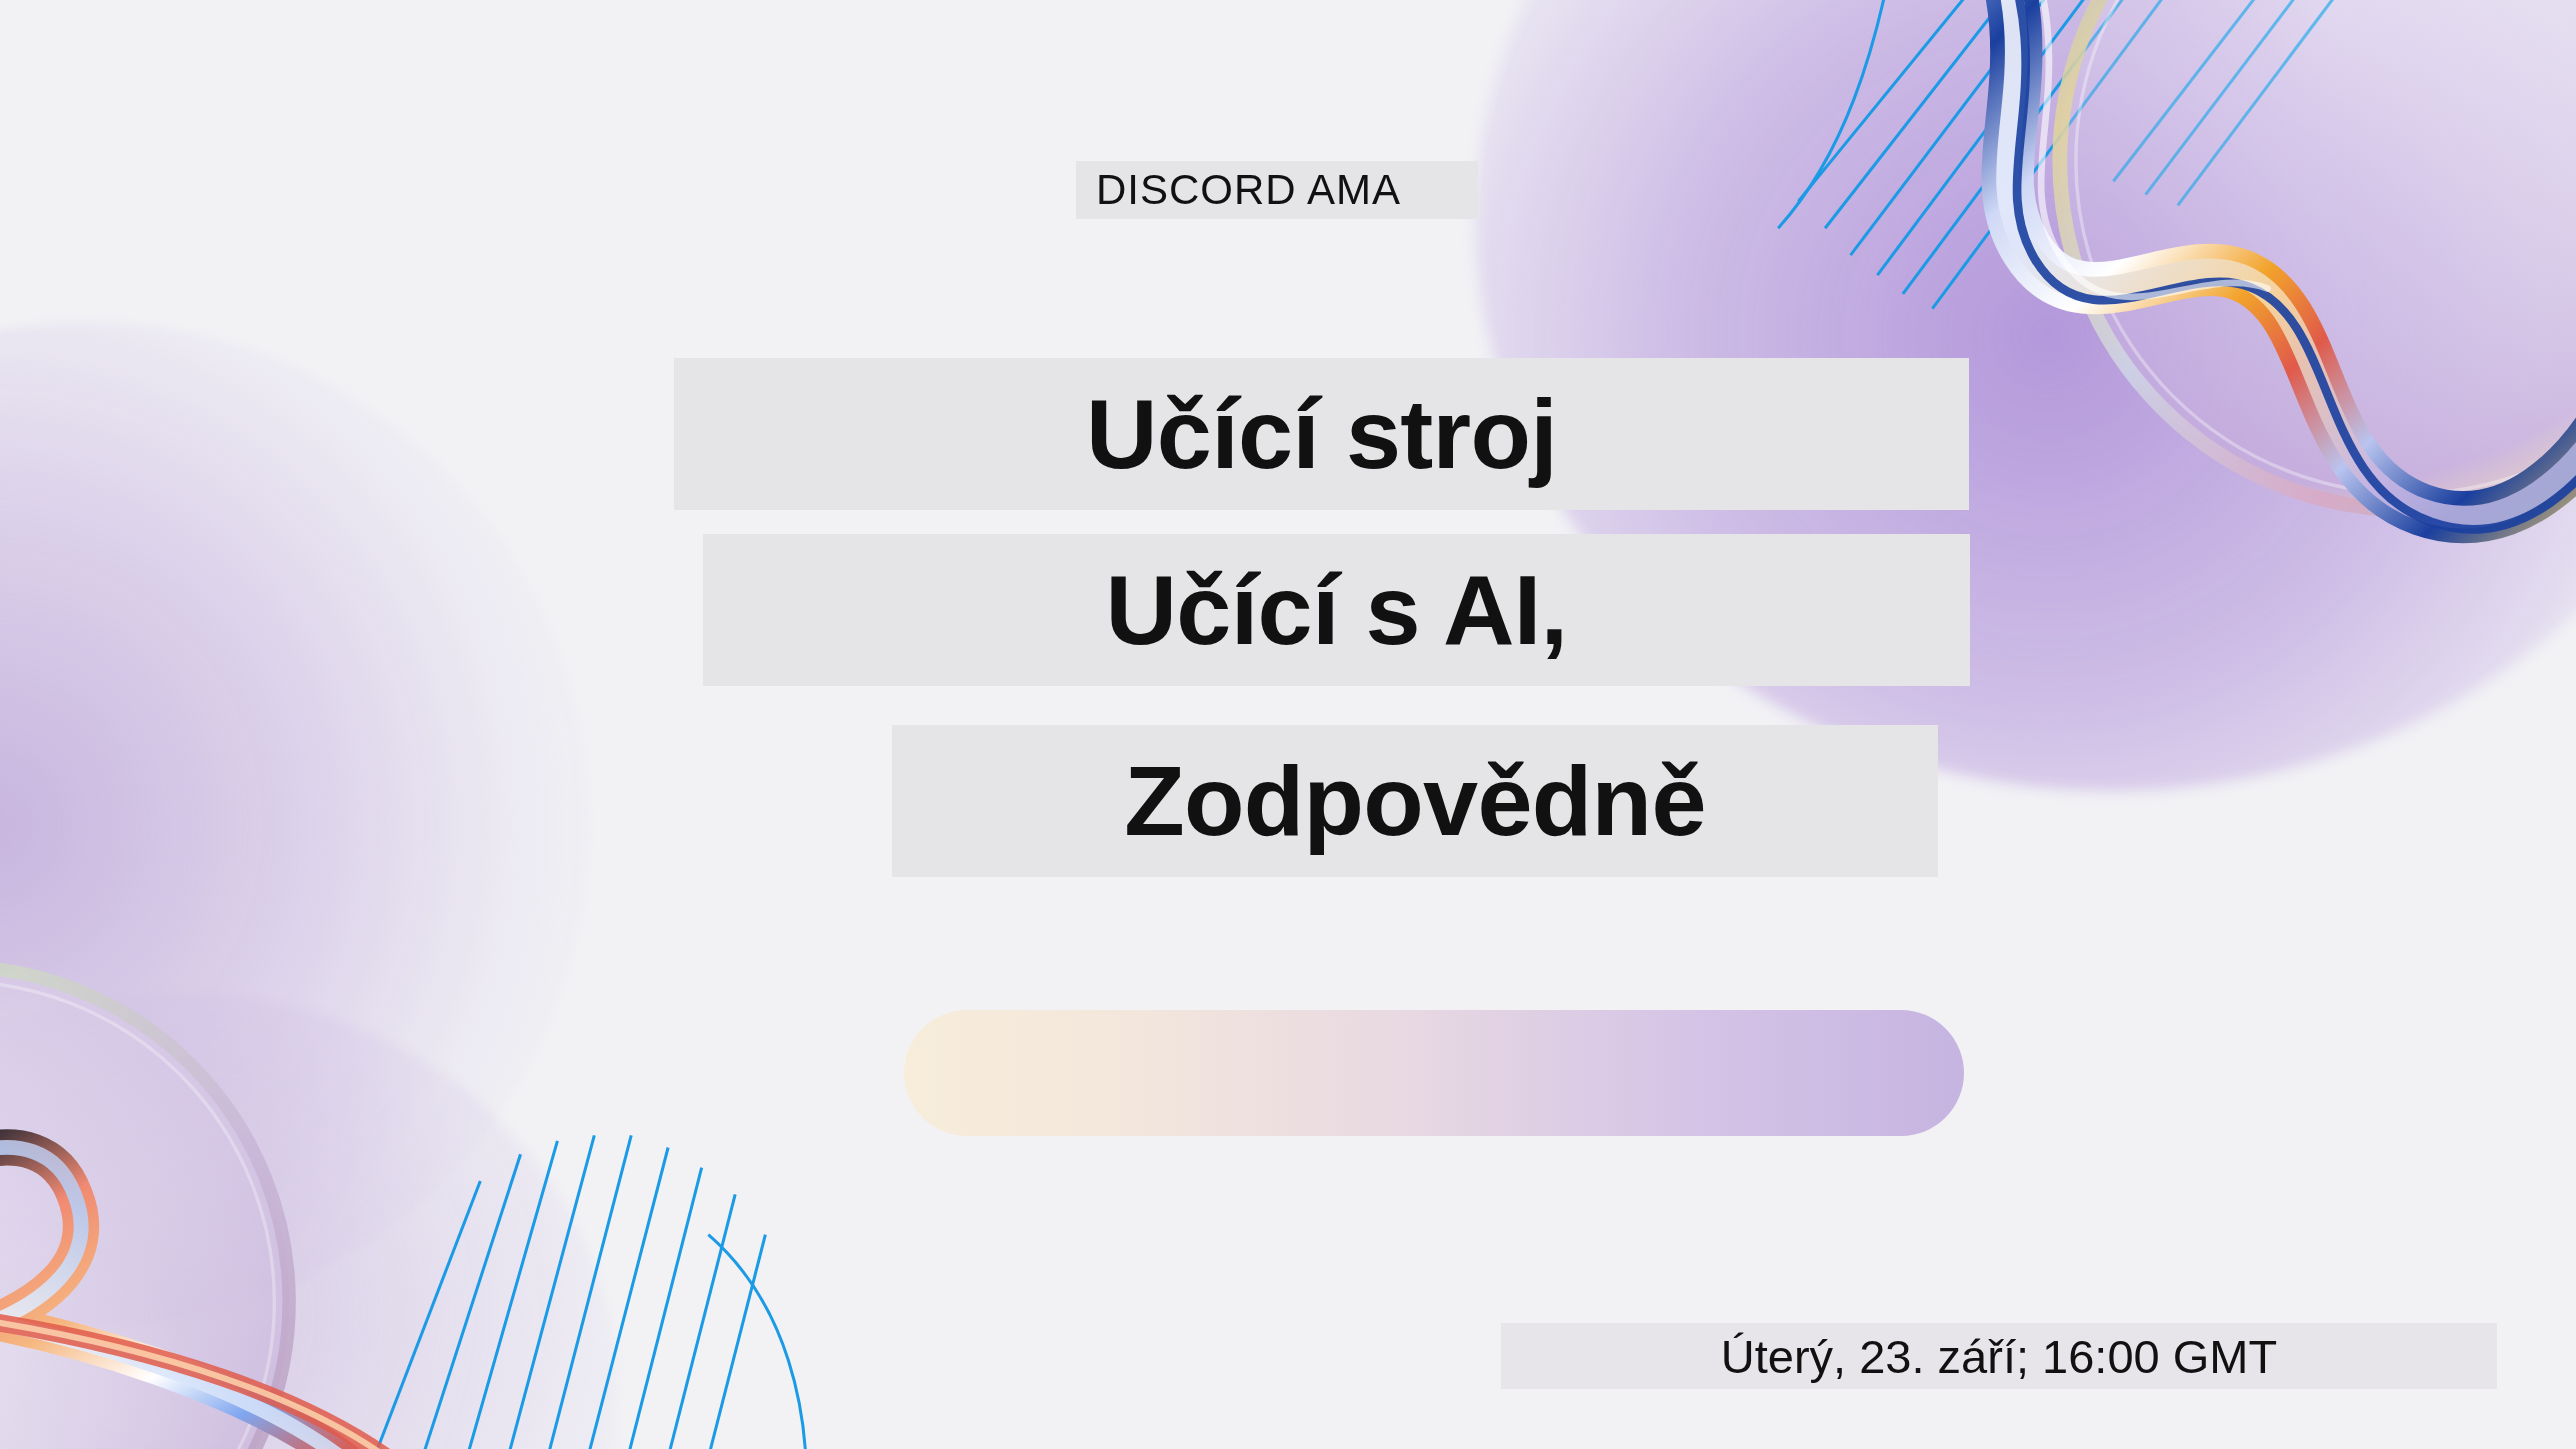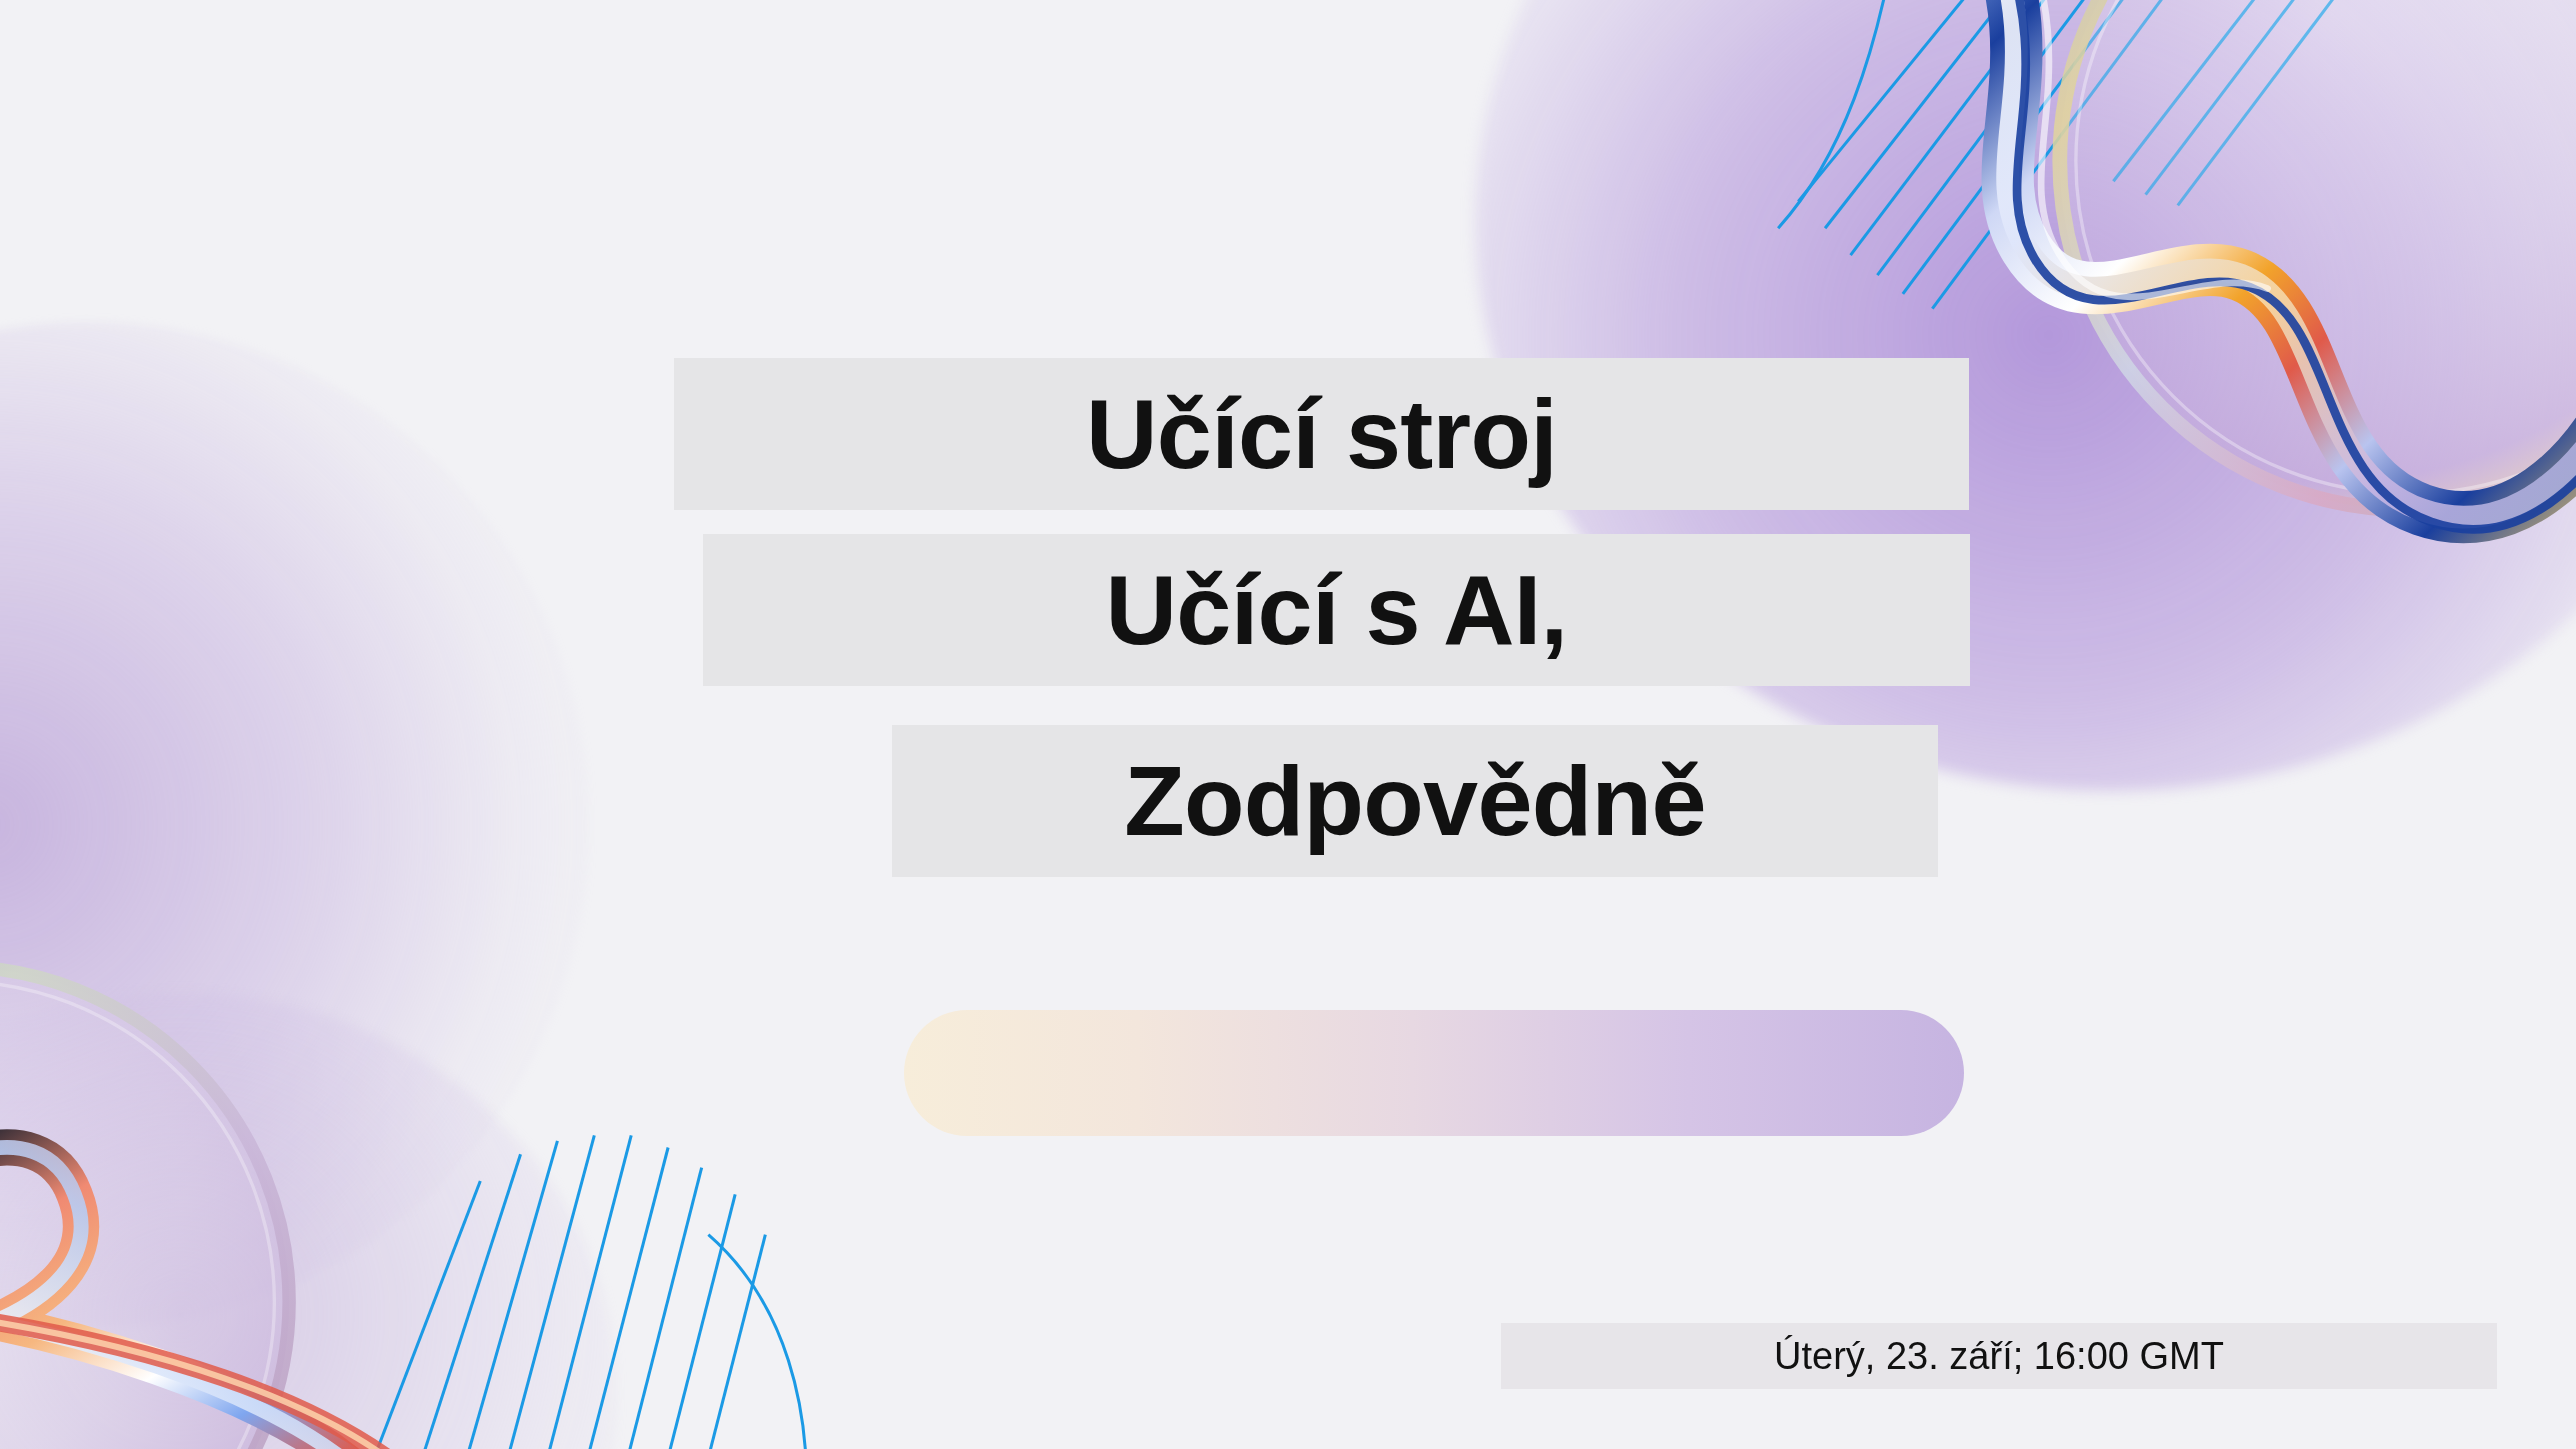--- a/index.html
+++ b/index.html
@@ -100,21 +100,21 @@
     color: #111111;
     font-size: 31px;
     font-weight: 400;
     white-space: nowrap;
   }
 
   #date-box {
     left: 1501px; top: 1323px;
     width: 996px; height: 66px;
     justify-content: center;
-    font-size: 38px;
+    font-size: 47px;
     font-weight: 400;
     background: #e7e5e9;
   }
 </style>
 </head>
 <body>
 
 <div id="slide">
 
   <div class="bg-layer glow-left"></div>
@@ -235,20 +235,21 @@
     </g>
 
     <g>
       <path d="M -120 760 C 60 520 250 470 300 600 C 340 700 250 760 180 790 C 330 820 520 880 650 960 C 740 1015 790 1080 820 1110" fill="none" stroke="url(#ribBL)" stroke-width="54" stroke-linecap="round"></path>
       <path d="M -120 760 C 60 520 250 470 300 600 C 340 700 250 760 180 790 C 330 820 520 880 650 960 C 740 1015 790 1080 820 1110" fill="none" stroke="url(#ribBL2)" stroke-width="22" stroke-linecap="round" opacity="0.9"></path>
       <path d="M 180 790 C 420 830 650 900 790 1010 C 860 1065 890 1110 905 1150" fill="none" stroke="#e05a4a" stroke-width="26" stroke-linecap="round" opacity="0.85"></path>
       <path d="M 180 790 C 420 830 650 900 790 1010" fill="none" stroke="#ffd9b0" stroke-width="9" stroke-linecap="round" opacity="0.8"></path>
     </g>
   </svg>
 
+  <div class="hl" id="eyebrow">DISCORD AMA</div>
 
   <div class="hl title-line" id="title-1">
     <span class="title-text">Učící stroj</span>
   </div>
 
   <div class="hl title-line" id="title-2">
     <span class="title-text">Učící s AI,</span>
   </div>
 
   <div class="hl title-line" id="title-3">

